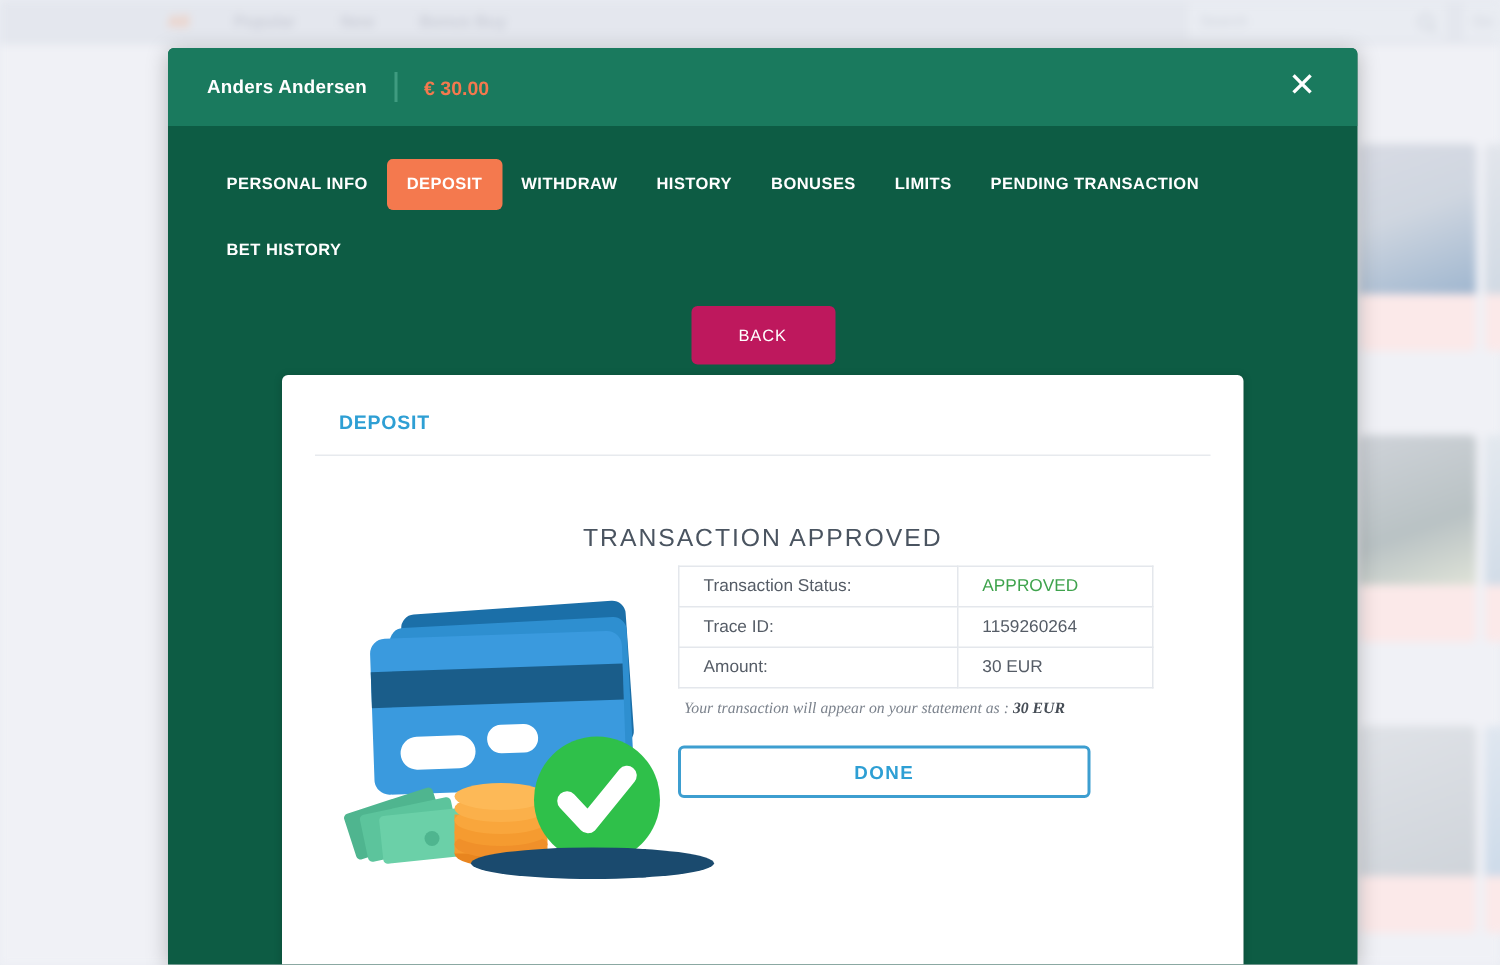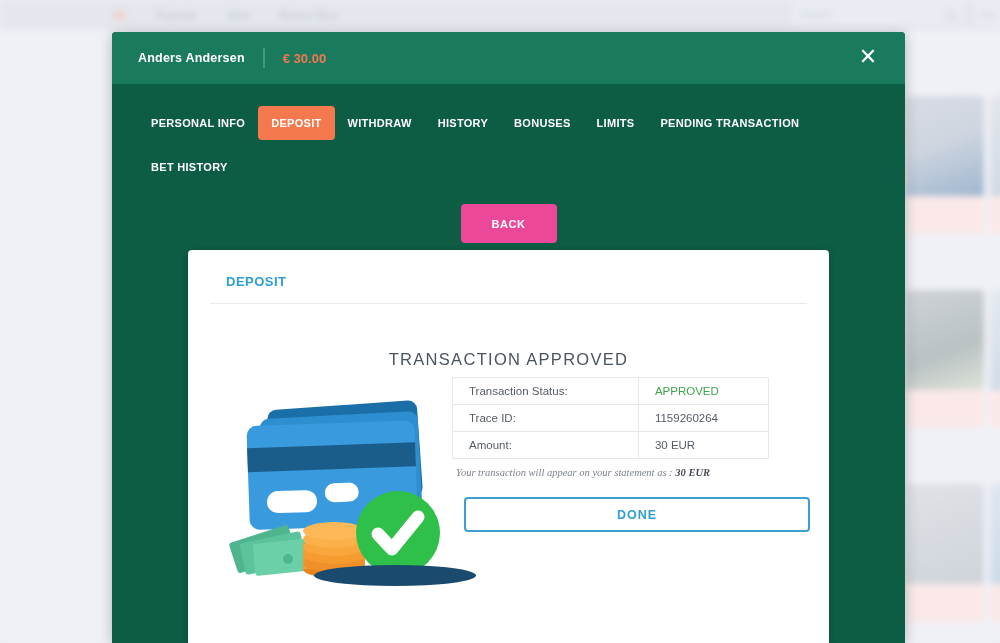--- a/index.html
+++ b/index.html
@@ -89,22 +89,22 @@
   .tab {
     color: #ffffff; font-size: 11px; font-weight: bold;
     letter-spacing: .3px; padding: 11px 13px; cursor: pointer;
     border-radius: 4px; white-space: nowrap;
   }
   .tab.active { background: #f4794e; }
   .tab-row2 { width: 100%; display: flex; margin-top: 10px; }
 
   .back-wrap { display: flex; justify-content: center; margin-top: 20px; }
   .back-btn {
-    background: #ec4899; color: #ffffff; border: none; border-radius: 4px;
-    width: 96px; height: 39px; font-size: 11px; font-weight: bold;
+    background: #be185d; color: #ffffff; border: none; border-radius: 4px;
+    width: 96px; height: 39px; font-size: 11px; font-weight: normal;
     letter-spacing: .6px; cursor: pointer; font-family: inherit;
   }
 
   
   .panel {
     position: absolute; left: 76px; top: 218px;
     width: 641px; height: 393px;
     background: #ffffff; border-radius: 4px 4px 0 0;
     box-shadow: 0 1px 6px rgba(0,0,0,.18);
     overflow: hidden;
@@ -139,21 +139,21 @@
     padding: 7px 0 7px 16px; height: 27px;
   }
   .info-table td.val { color: #555c66; }
   .info-table td.val.approved { color: #3fa34d; }
   .statement {
     position: absolute; left: 268px; top: 98px;
     font-size: 10.5px; font-style: italic; color: #7b828c; font-family: Liberation Serif, serif;
   }
   .statement b { color: #464d56; font-style: italic; }
 
-  .done-wrap { position: absolute; left: 276px; top: 128px; width: 346px; }
+  .done-wrap { position: absolute; left: 264px; top: 128px; width: 275px; }
   .done-btn {
     width: 100%; height: 35px; background: #ffffff;
     border: 2px solid #3d9ed0; border-radius: 4px;
     color: #2e9fd4; font-size: 12.5px; font-weight: bold; letter-spacing: 1px;
     cursor: pointer; font-family: inherit;
   }
 </style>
 </head>
 <body>
 

